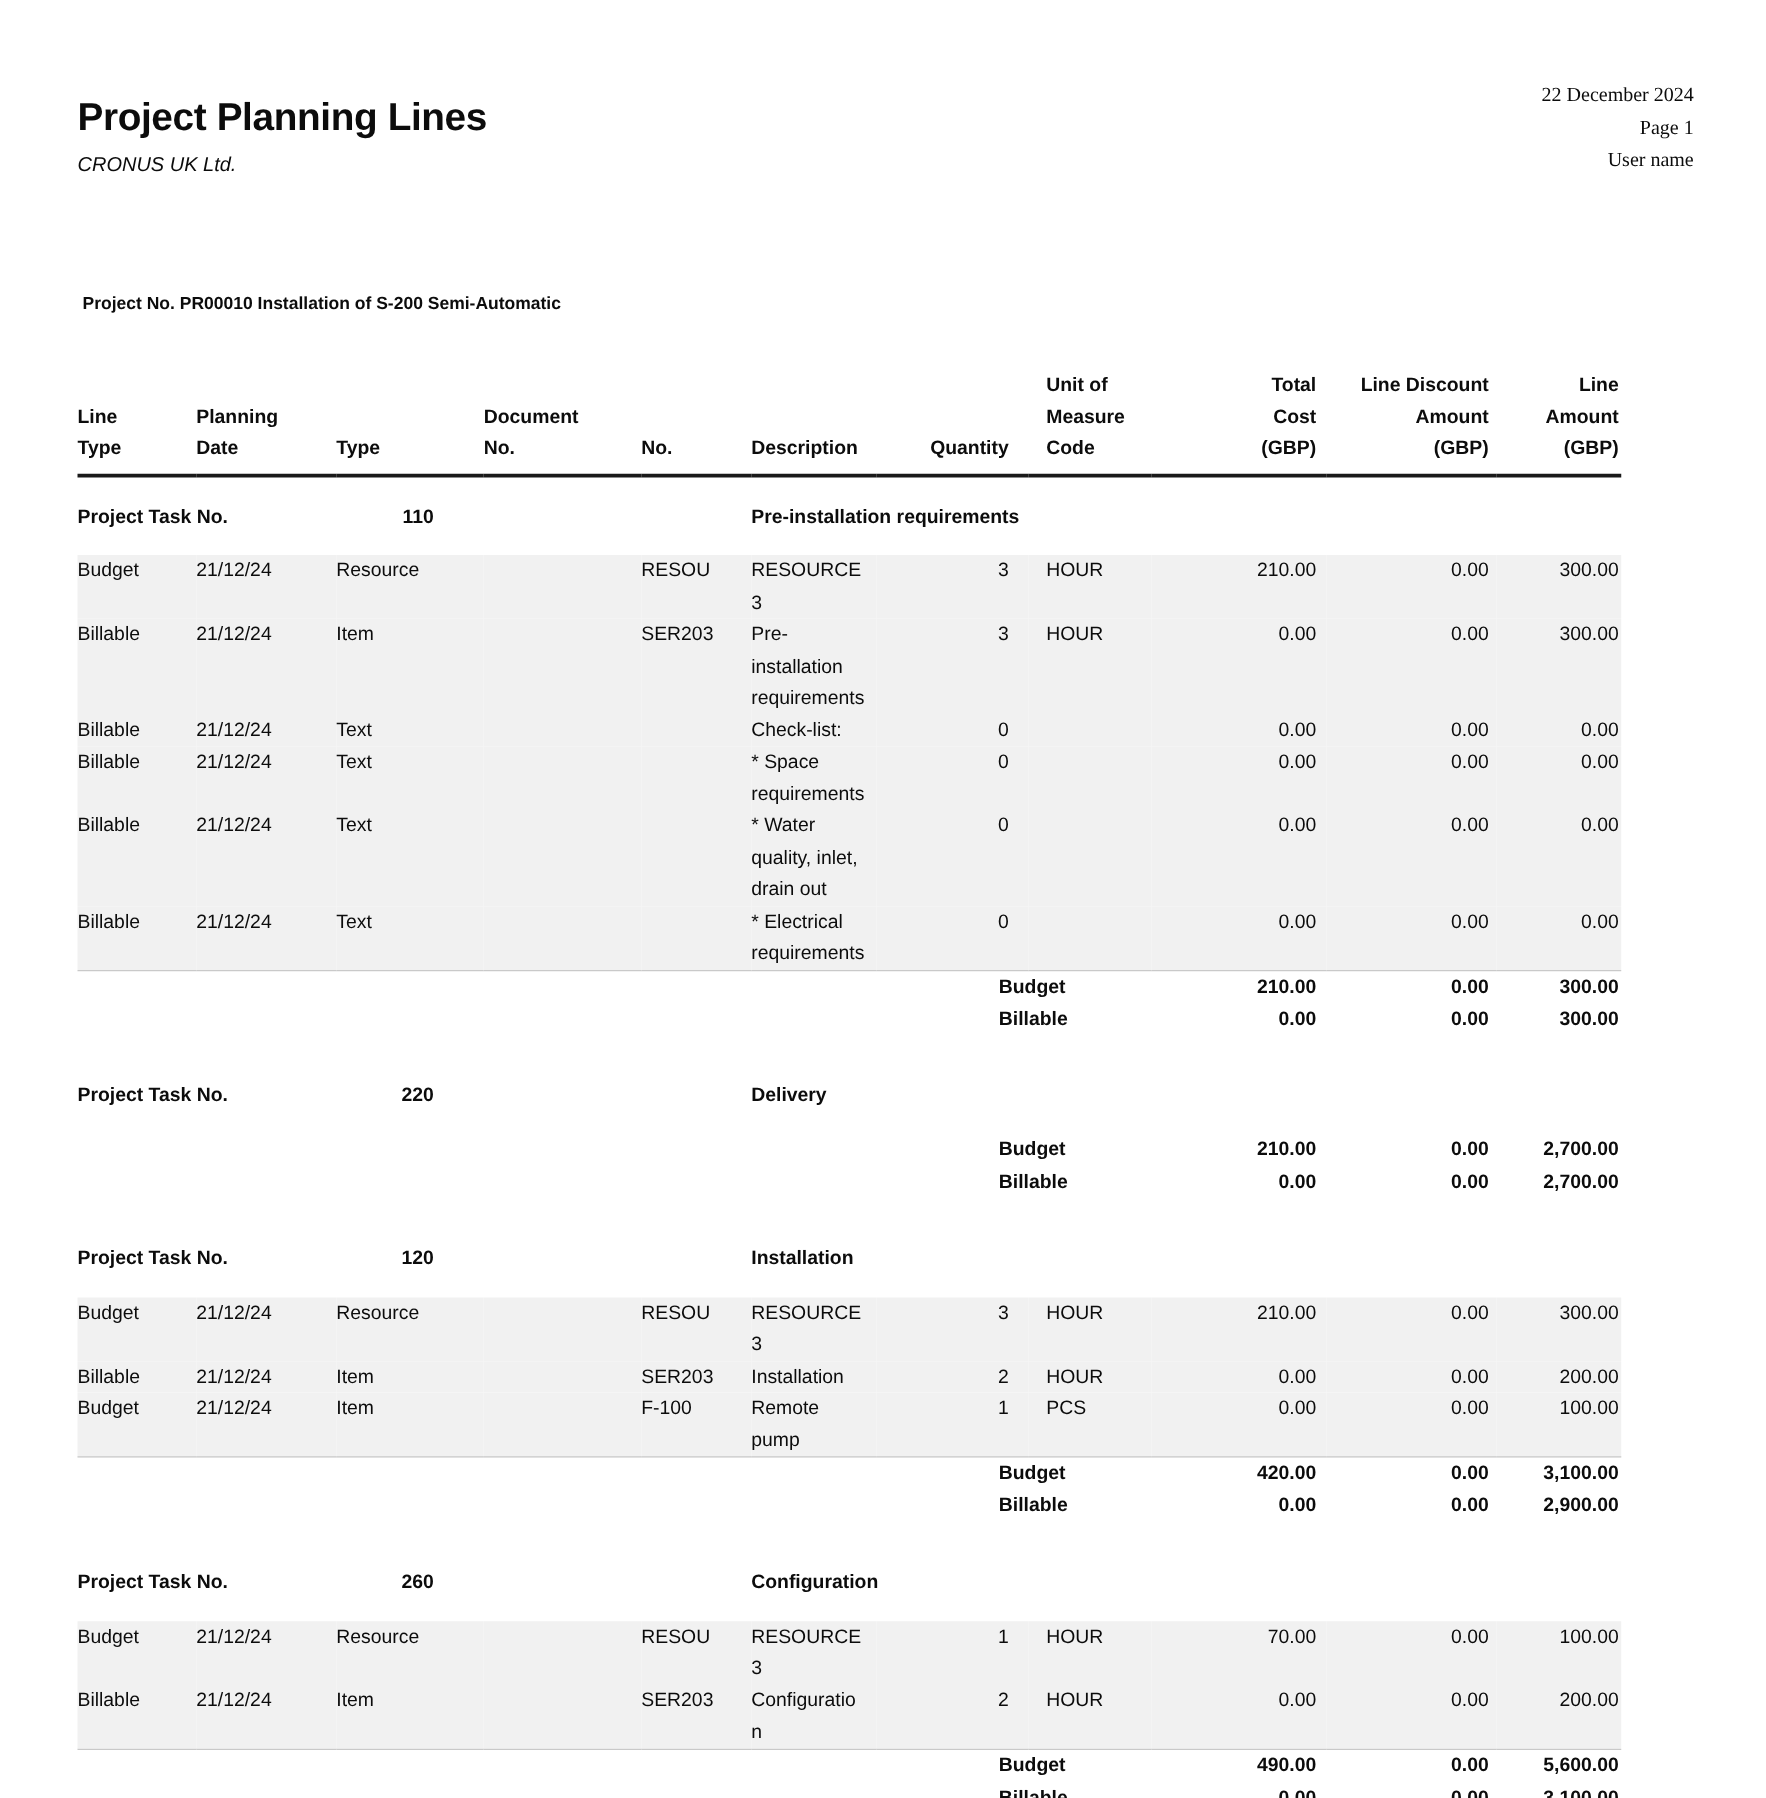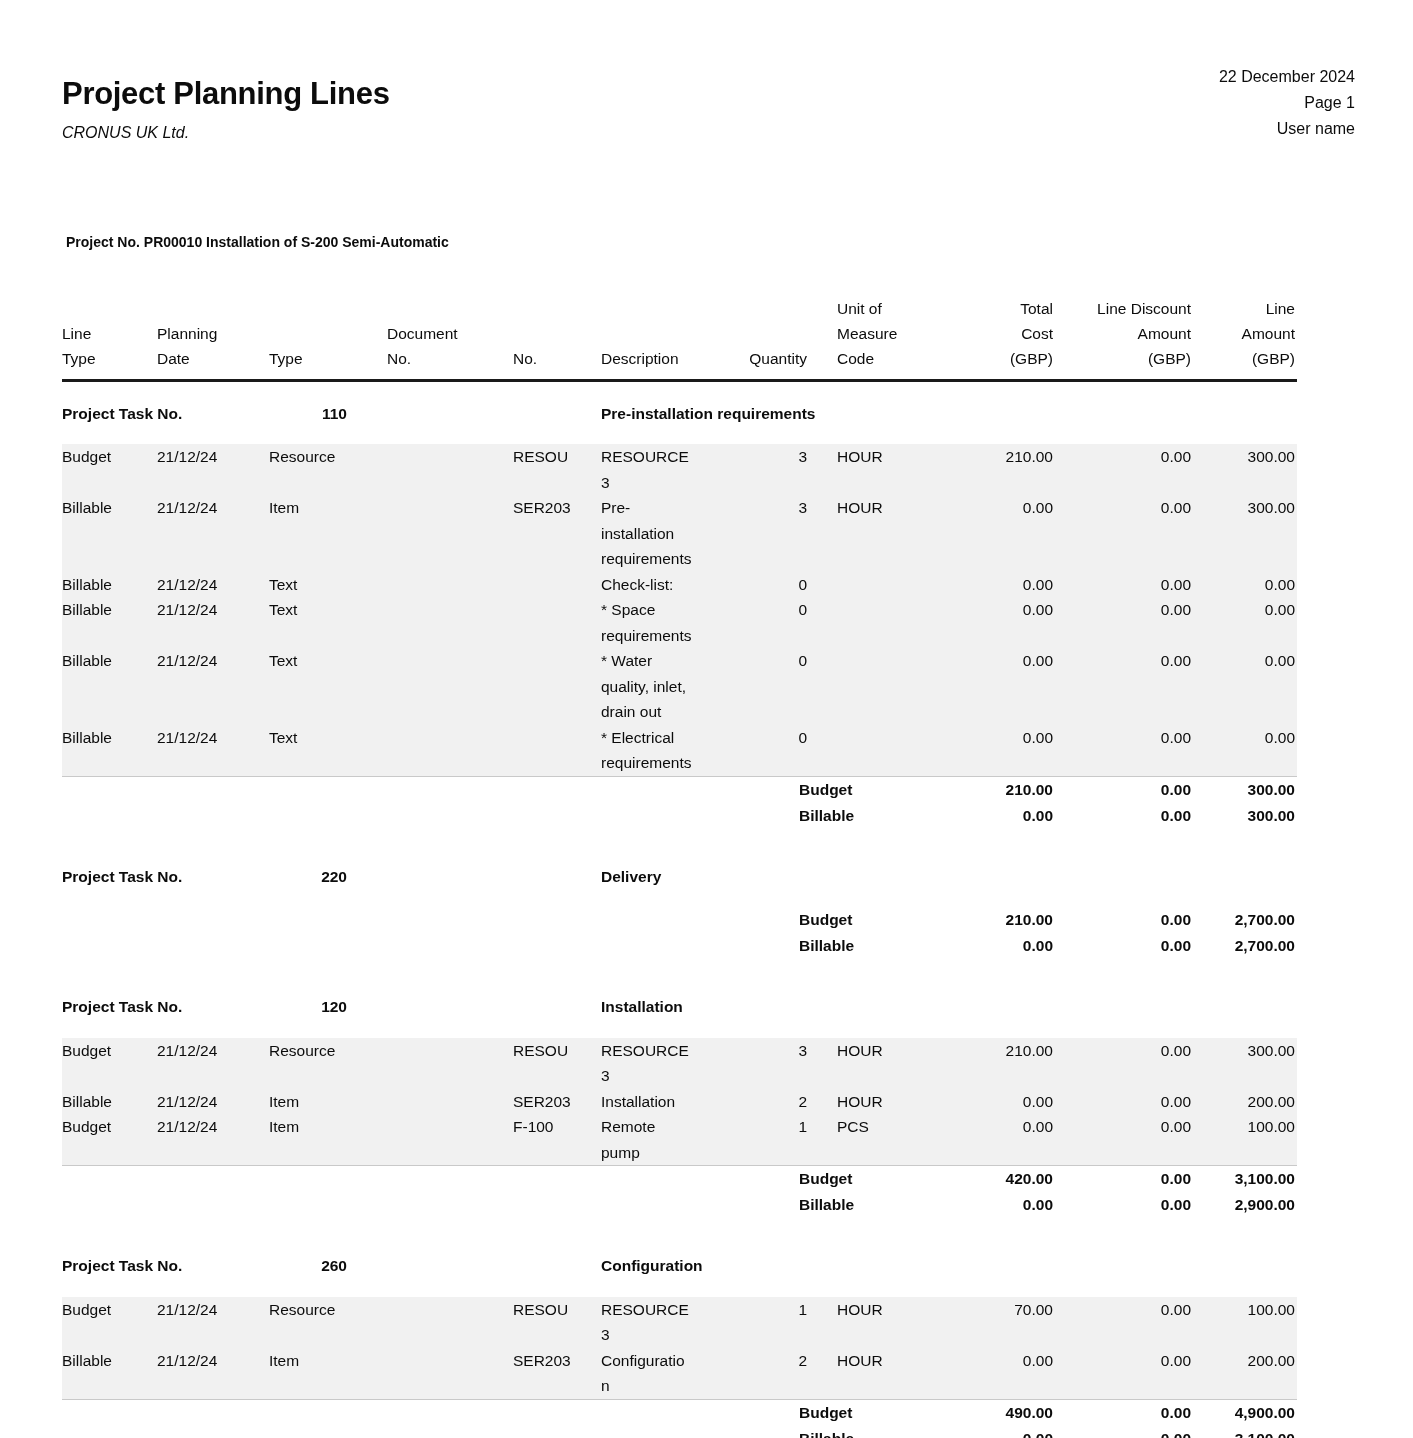--- a/index.html
+++ b/index.html
@@ -17,39 +17,39 @@
     position: relative;
   }
   .doc-header { display: flex; justify-content: space-between; align-items: flex-end; }
   .report-title {
     font-size: 31px;
     font-weight: 700;
     letter-spacing: -0.3px;
     margin: 6px 0 12px 0;
   }
   .company-name { font-size: 16px; font-style: italic; }
-  .meta { text-align: right; font-size: 16px; line-height: 26px; margin-top: 2px; }
+  .meta { text-align: right; font-size: 16px; line-height: 26px; margin-top: 2px; font-family: Liberation Serif, serif; }
   .project-line {
     font-weight: 700;
     font-size: 14px;
     margin: 92px 0 0 4px;
   }
   table.report {
     border-collapse: collapse;
     table-layout: fixed;
     width: 1235px;
     margin-top: 46px;
   }
   table.report th, table.report td {
     font-size: 15.5px;
     white-space: pre-line;
     overflow-wrap: break-word;
   }
   thead th {
-    font-weight: 400;
+    font-weight: 700;
     text-align: left;
     vertical-align: bottom;
     line-height: 25px;
     padding: 0 8px 8px 0;
   }
   thead tr { border-bottom: 3px solid #1a1a1a; }
   td {
     vertical-align: top;
     line-height: 25.5px;
     padding: 0 8px 0 0;
@@ -365,21 +365,21 @@
         <td>HOUR</td>
         <td>0.00</td>
         <td>0.00</td>
         <td>200.00</td>
       </tr>
       <tr class="sub-row">
         <td colspan="6"></td>
         <td colspan="2" class="sub-label">Budget</td>
         <td class="num-c">490.00</td>
         <td class="num-d">0.00</td>
-        <td class="num-a">4,900.00</td>
+        <td class="num-a">5,600.00</td>
       </tr>
       <tr class="sub-row">
         <td colspan="6"></td>
         <td colspan="2" class="sub-label">Billable</td>
         <td class="num-c">0.00</td>
         <td class="num-d">0.00</td>
         <td class="num-a">3,100.00</td>
       </tr>
 
     </tbody>

